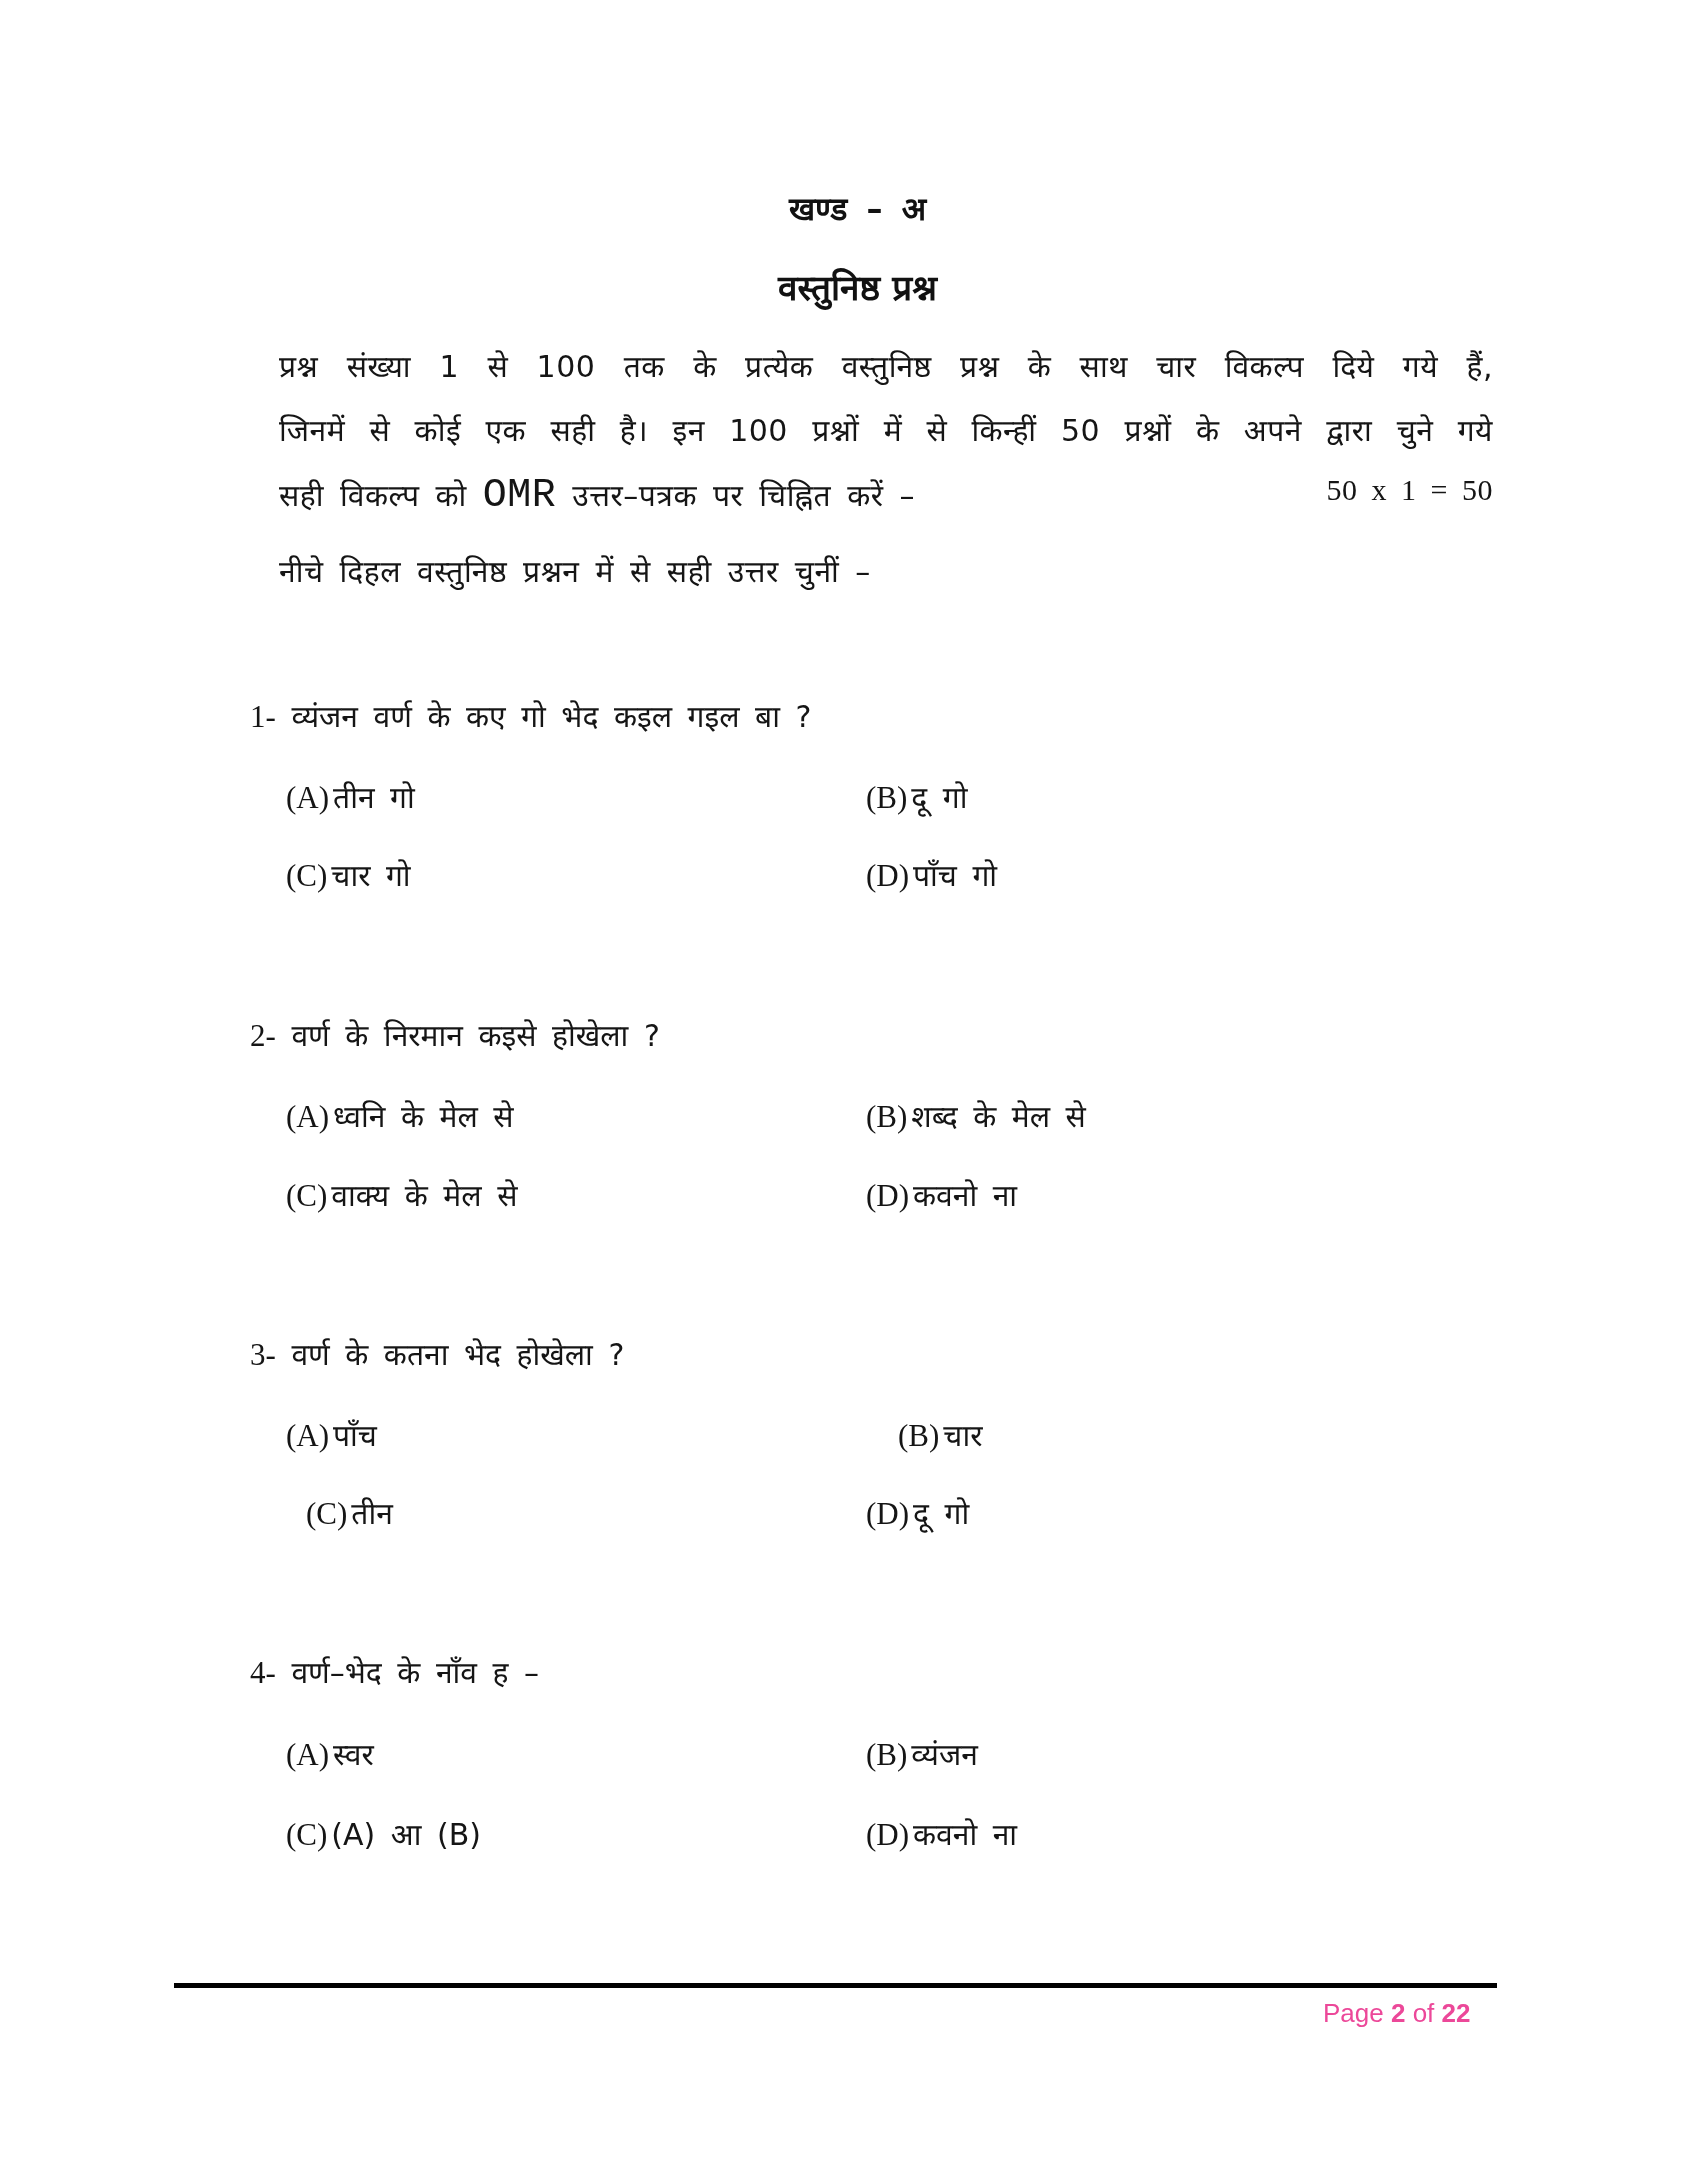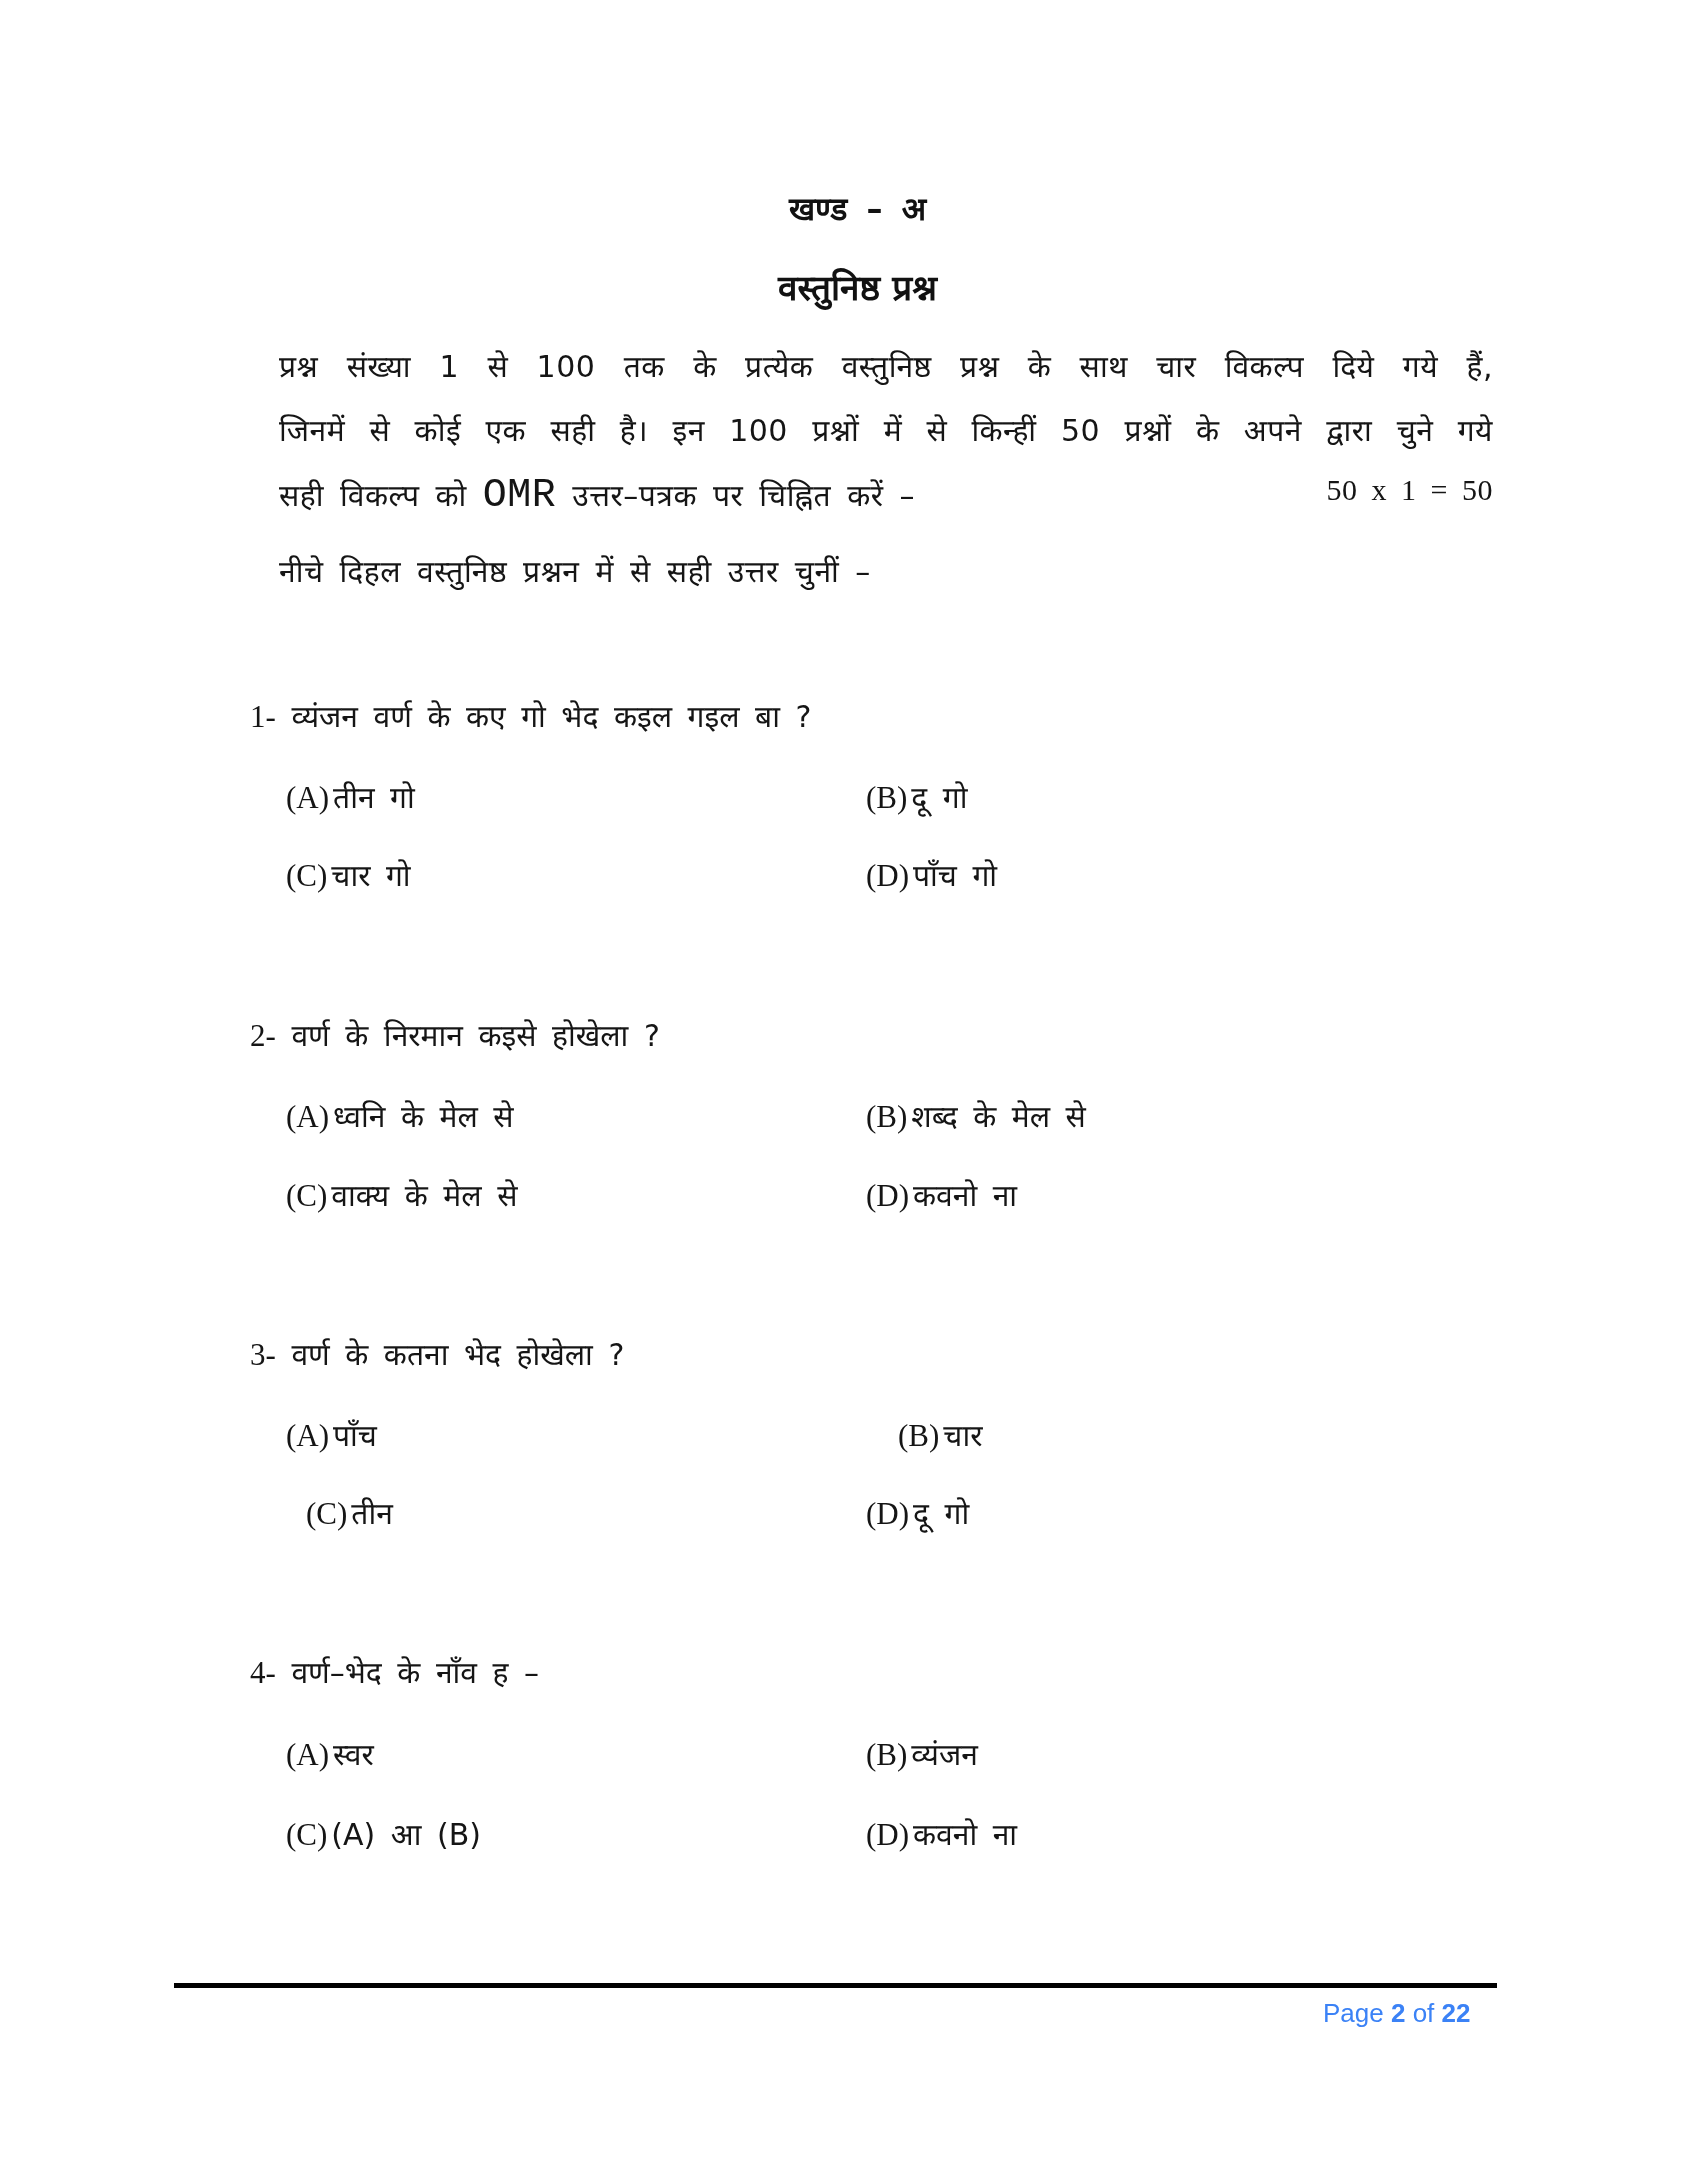--- a/index.html
+++ b/index.html
@@ -12,21 +12,21 @@
   .para.justify { text-align: justify; text-align-last: justify; }
   .latin { font-family: Liberation Mono, monospace; font-size: 40px; }
   .marks { position: absolute; right: 0; top: 0; font-family: "Liberation Serif", serif; font-size: 30px; }
   .q { left: 250px; font-family: "DejaVu Sans", sans-serif; font-size: 30px; word-spacing: 6px; color: #151515; }
   .q .num { font-family: "Liberation Serif", serif; font-size: 31px; }
   .opt { font-family: "DejaVu Sans", sans-serif; font-size: 30px; word-spacing: 6px; color: #151515; }
   .opt .lbl { font-family: "Liberation Serif", serif; font-size: 31px; margin-right: 4px; }
   .colA { left: 286px; }
   .colB { left: 866px; }
   .rule { left: 174px; width: 1323px; top: 1983px; height: 5px; background: #000; }
-  .footer { top: 1998px; left: 1323px; font-family: "Liberation Sans", sans-serif; font-size: 26px; color: #3b82f6; }
+  .footer { top: 1998px; left: 1323px; font-family: "Liberation Sans", sans-serif; font-size: 26px; color: #ec4899; }
   .footer b { font-weight: bold; }
 </style>
 </head>
 <body>
 
 <div class="abs title t1">खण्ड – अ</div>
 <div class="abs title t2">वस्तुनिष्ठ प्रश्न</div>
 
 <div class="abs para justify" style="top:345px;">प्रश्न संख्या 1 से 100 तक के प्रत्येक वस्तुनिष्ठ प्रश्न के साथ चार विकल्प दिये गये हैं,</div>
 <div class="abs para justify" style="top:409px;">जिनमें से कोई एक सही है। इन 100 प्रश्नों में से किन्हीं 50 प्रश्नों के अपने द्वारा चुने गये</div>

